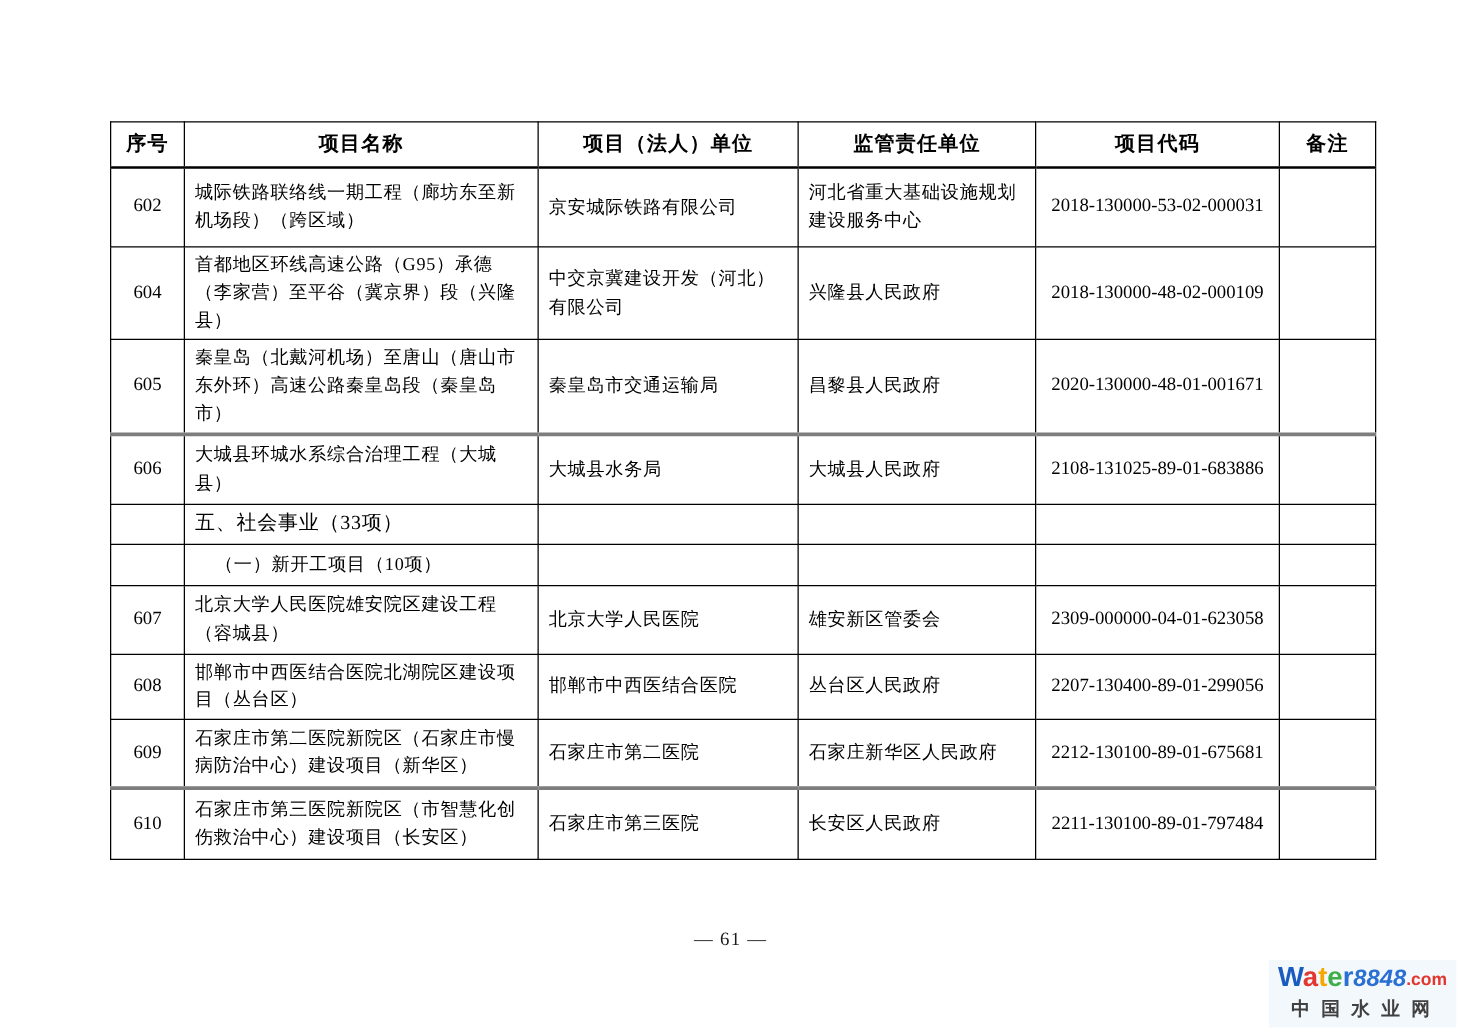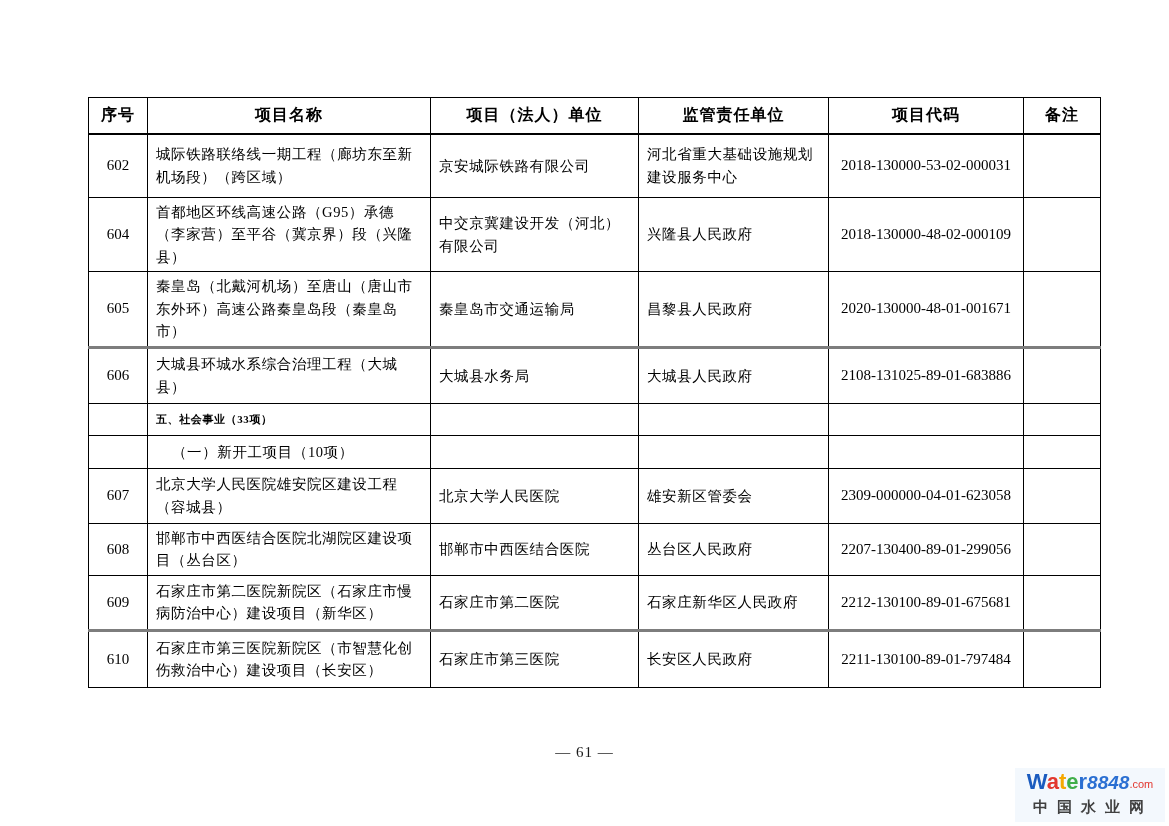--- a/index.html
+++ b/index.html
@@ -53,22 +53,22 @@
   .project-table td.cell-code {
     text-align: center;
     font-size: 15px;
     letter-spacing: 0;
     white-space: nowrap;
   }
   .project-table tr.thick-bottom td {
     border-bottom: 3px solid #7d7d7d;
   }
   .project-table td.cell-section {
-    font-weight: bold;
-    font-size: 11px;
+    font-weight: normal;
+    font-size: 16px;
   }
   .project-table td.cell-subsection {
     font-weight: normal;
     padding-left: 24px;
   }
   .footer-pageno {
     position: absolute;
     left: 0;
     top: 744px;
     width: 1169px;
@@ -96,22 +96,22 @@
   .logo-word span {
     font-size: 22px;
     font-weight: bold;
   }
   .logo-8848 {
     font-size: 19px;
     font-weight: bold;
     font-style: italic;
   }
   .logo-com {
-    font-size: 11px;
-    font-weight: normal;
+    font-size: 14px;
+    font-weight: bold;
     vertical-align: 1px;
   }
   .logo-line2 {
     line-height: 22px;
     font-size: 15px;
     font-weight: bold;
     letter-spacing: 9px;
     text-indent: 6px;
     white-space: nowrap;
   }

